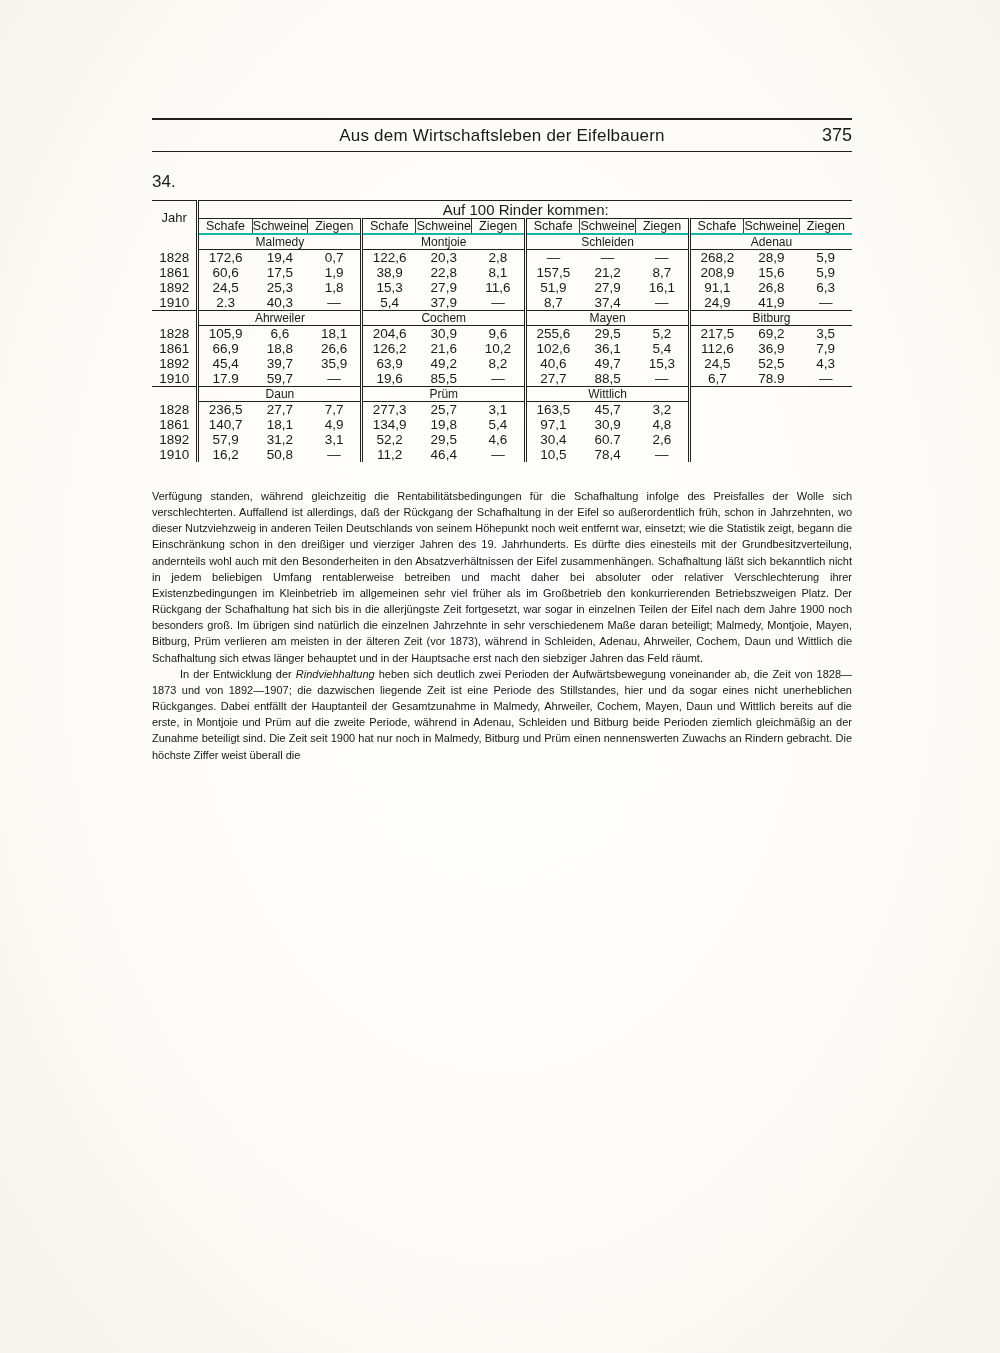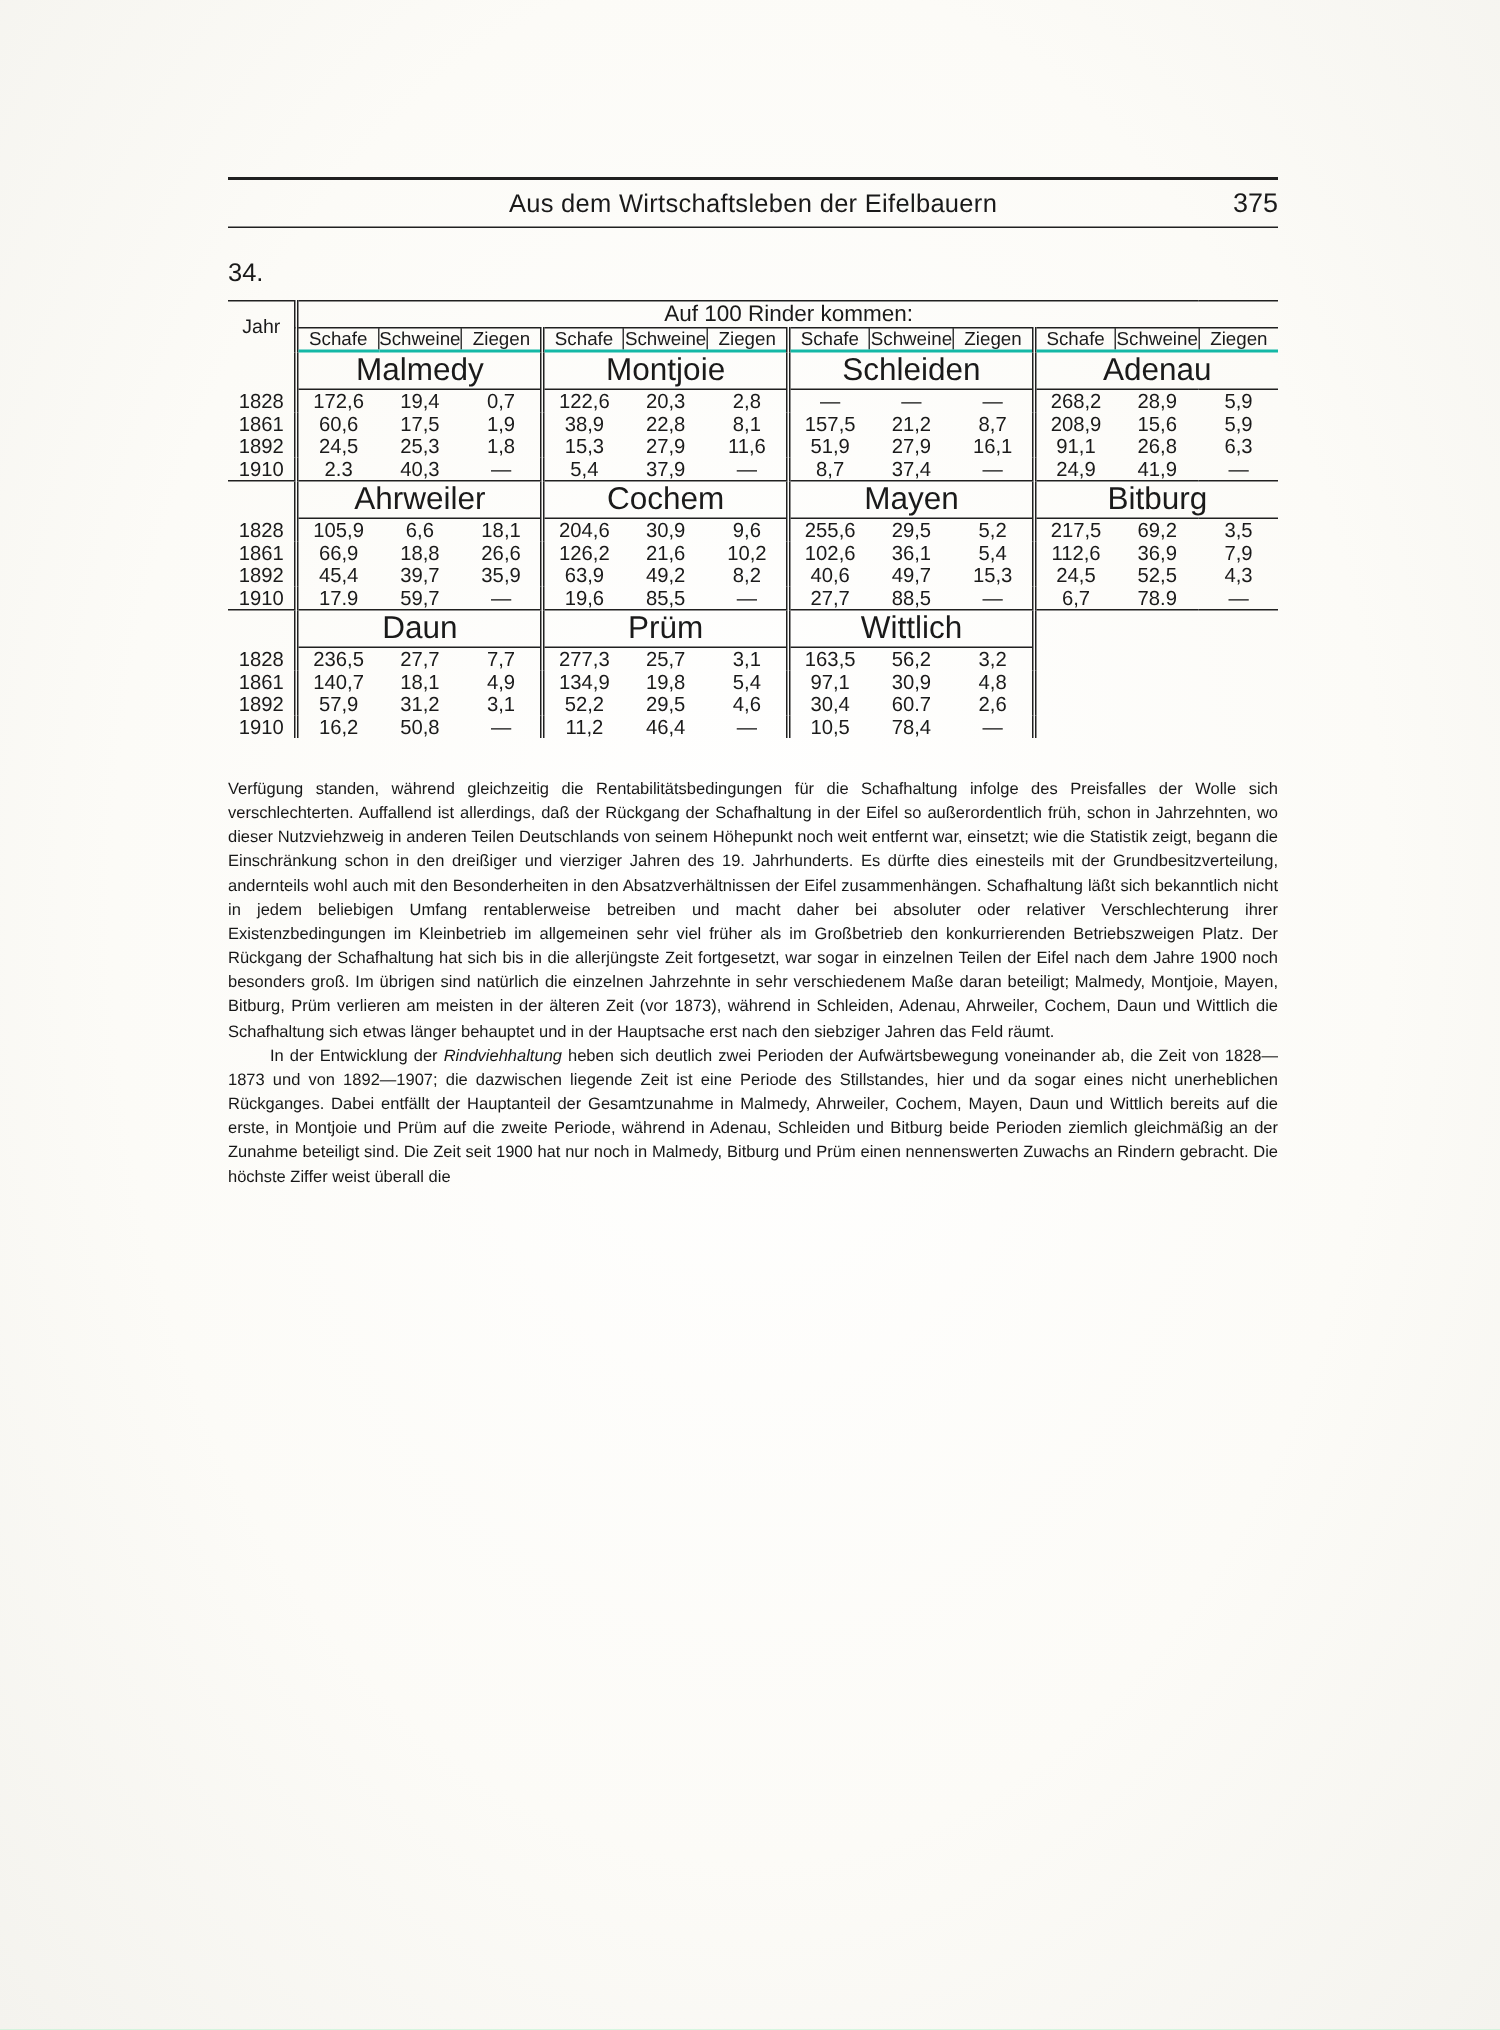--- a/index.html
+++ b/index.html
@@ -12,21 +12,21 @@
     height: 1353px;
     position: relative;
     font-family: "Liberation Serif", serif;
     color: #1a1a1a;
     overflow: hidden;
   }
   .page {
     position: absolute;
     left: 0; top: 0;
     width: 1000px; height: 1353px;
-    background: #86efac;
+    background: #c4b5fd;
   }
   
   .paper-tint {
     position: absolute;
     inset: 0;
     background: radial-gradient(ellipse at 50% 45%, #ffffff 0%, #fcfbf7 60%, #f4f3ee 100%);
   }
   .content {
     position: absolute;
     left: 152px;
@@ -97,21 +97,21 @@
     font-size: 15px;
     padding: 6px 0 5px 0;
     border-bottom: 1px solid #202020;
   }
   td.hdr-sub {
     font-size: 12.5px;
     padding: 3px 0 3px 0;
     border-bottom: 2px solid #14b8a6;
   }
   td.region {
-    font-size: 21px;
+    font-size: 12px;
     padding: 9px 0 8px 0;
     border-bottom: 1.6px solid #202020;
   }
   td.region-nob { border-bottom: none; }
   td.num {
     font-size: 13.5px;
     padding: 3.5px 6px 3.5px 6px;
     width: 52px;
   }
   td.year {
@@ -320,21 +320,21 @@
       </tr>
       <tr>
         <td class="year">1828</td>
         <td class="num">236,5</td>
         <td class="num">27,7</td>
         <td class="num">7,7</td>
         <td class="num grp-sep">277,3</td>
         <td class="num">25,7</td>
         <td class="num">3,1</td>
         <td class="num grp-sep">163,5</td>
-        <td class="num">56,2</td>
+        <td class="num">45,7</td>
         <td class="num">3,2</td>
         <td class="num grp-sep empty" colspan="3"></td>
       </tr>
       <tr>
         <td class="year">1861</td>
         <td class="num">140,7</td>
         <td class="num">18,1</td>
         <td class="num">4,9</td>
         <td class="num grp-sep">134,9</td>
         <td class="num">19,8</td>

